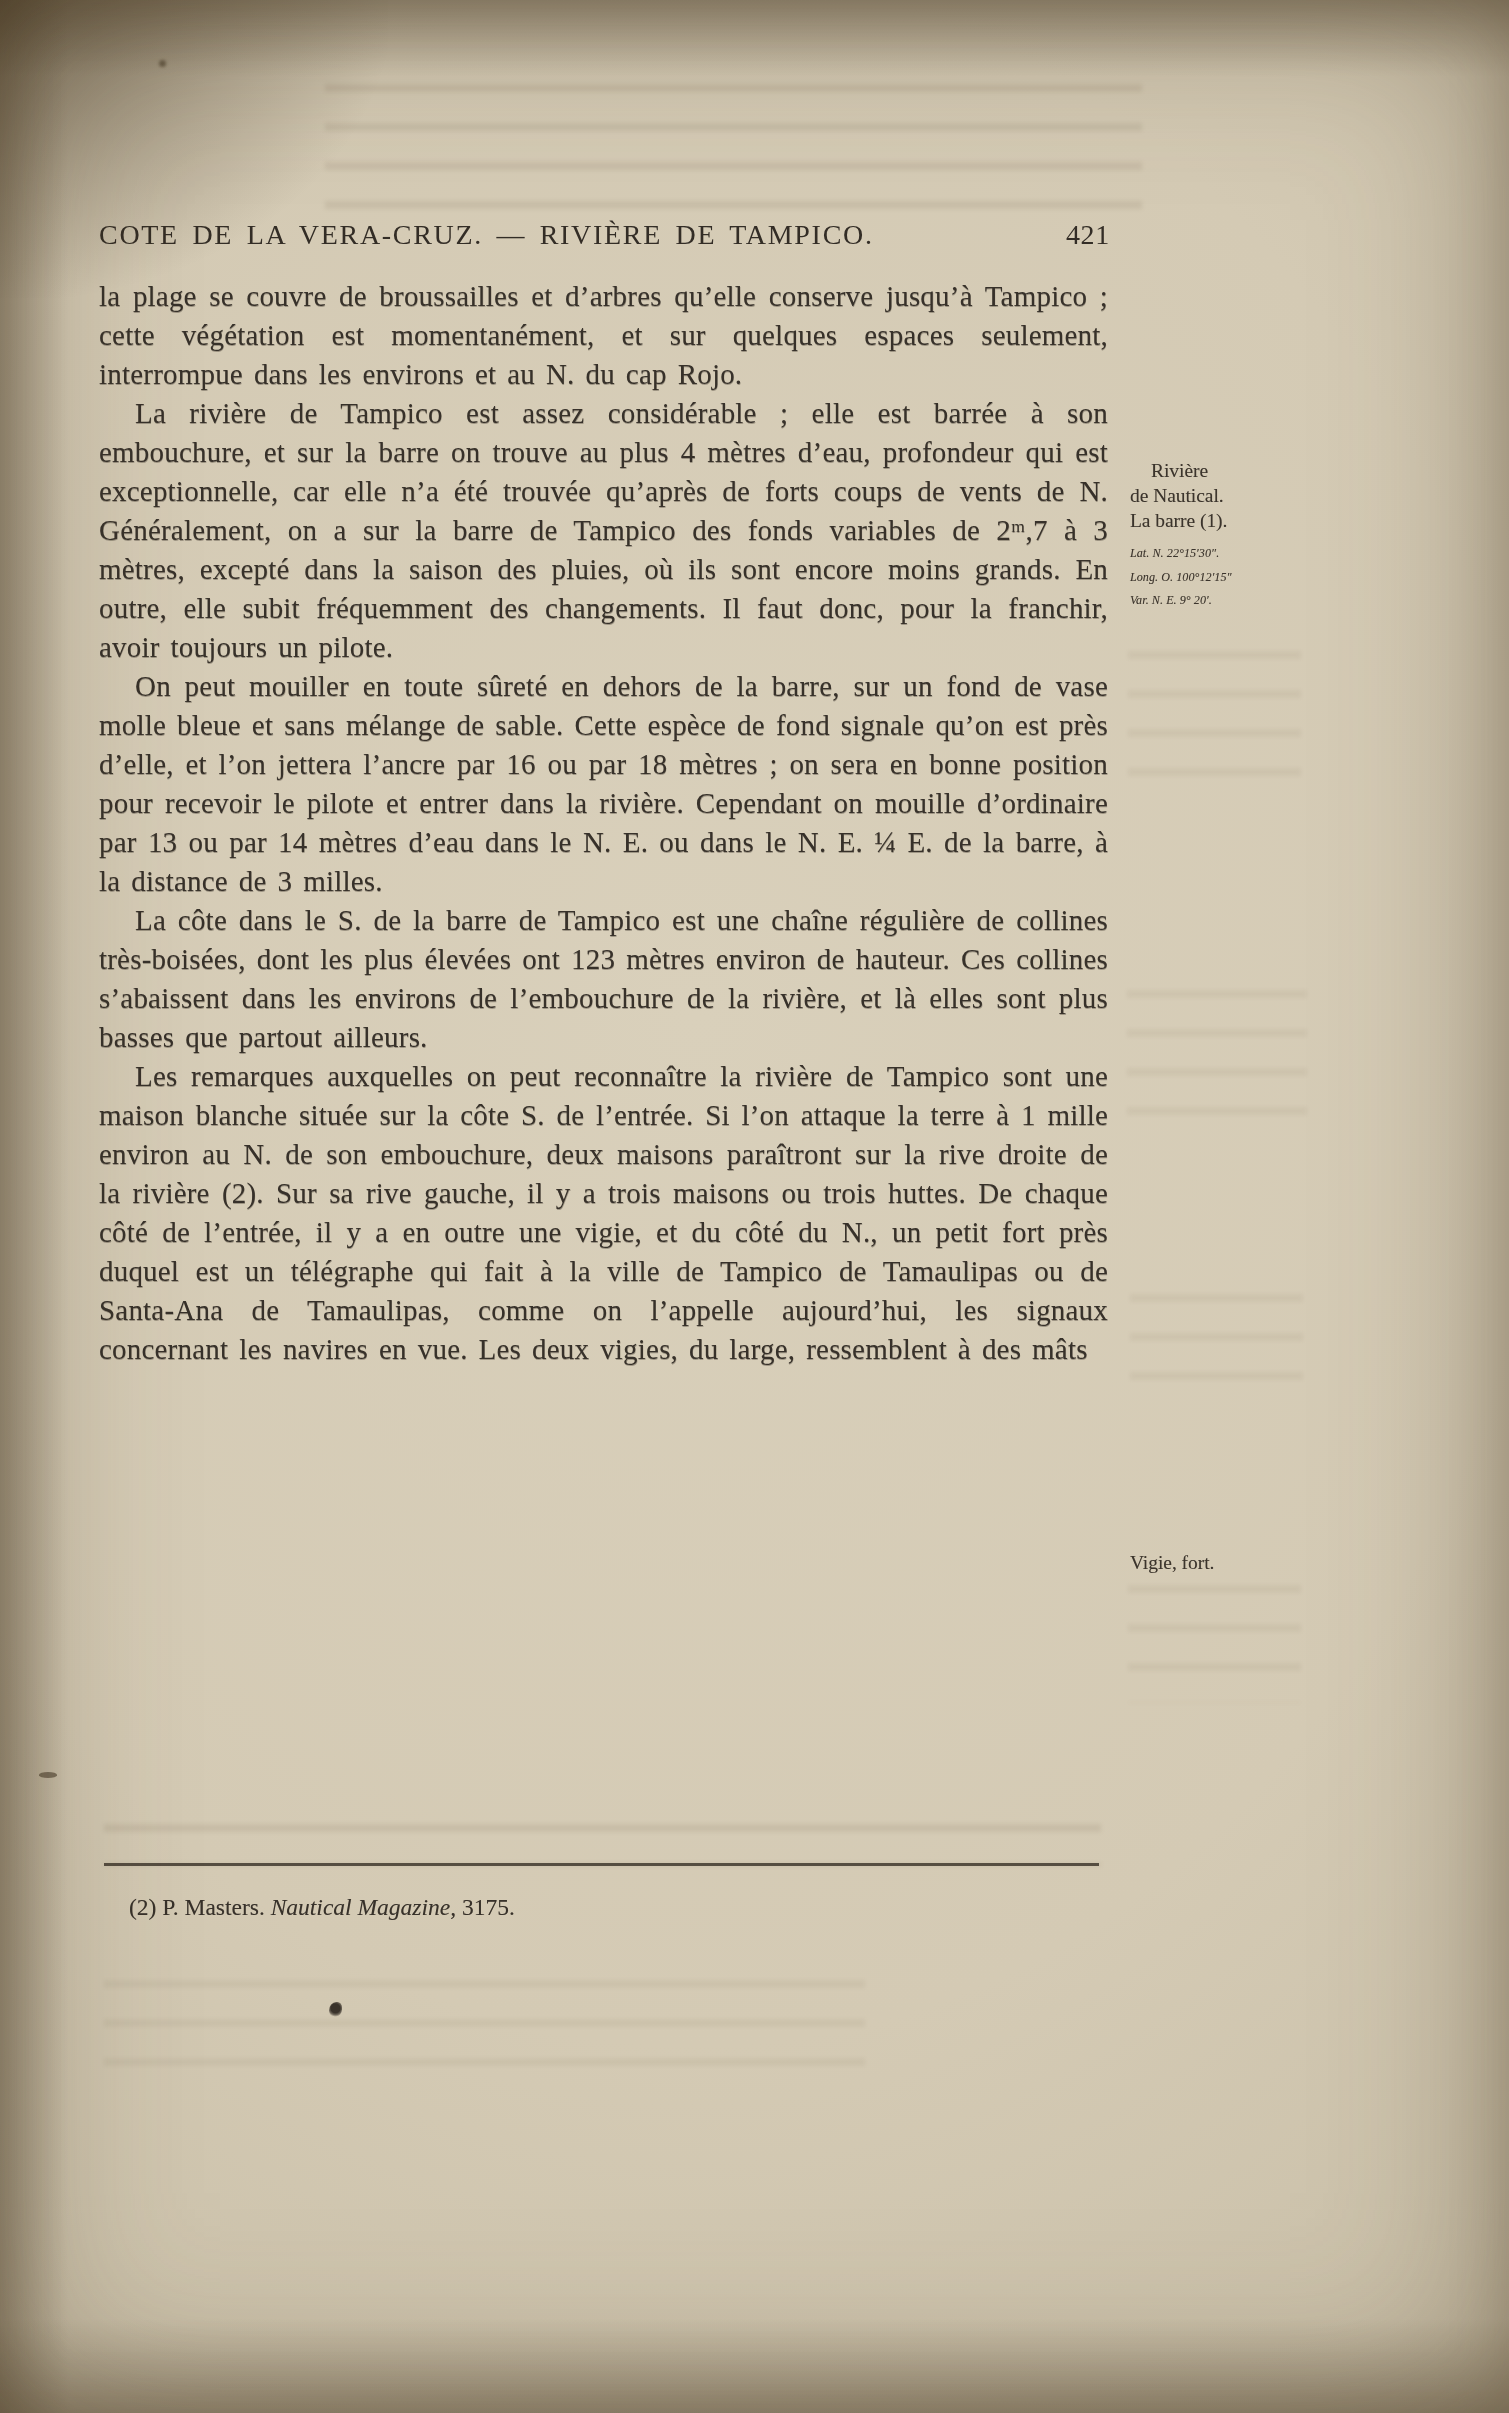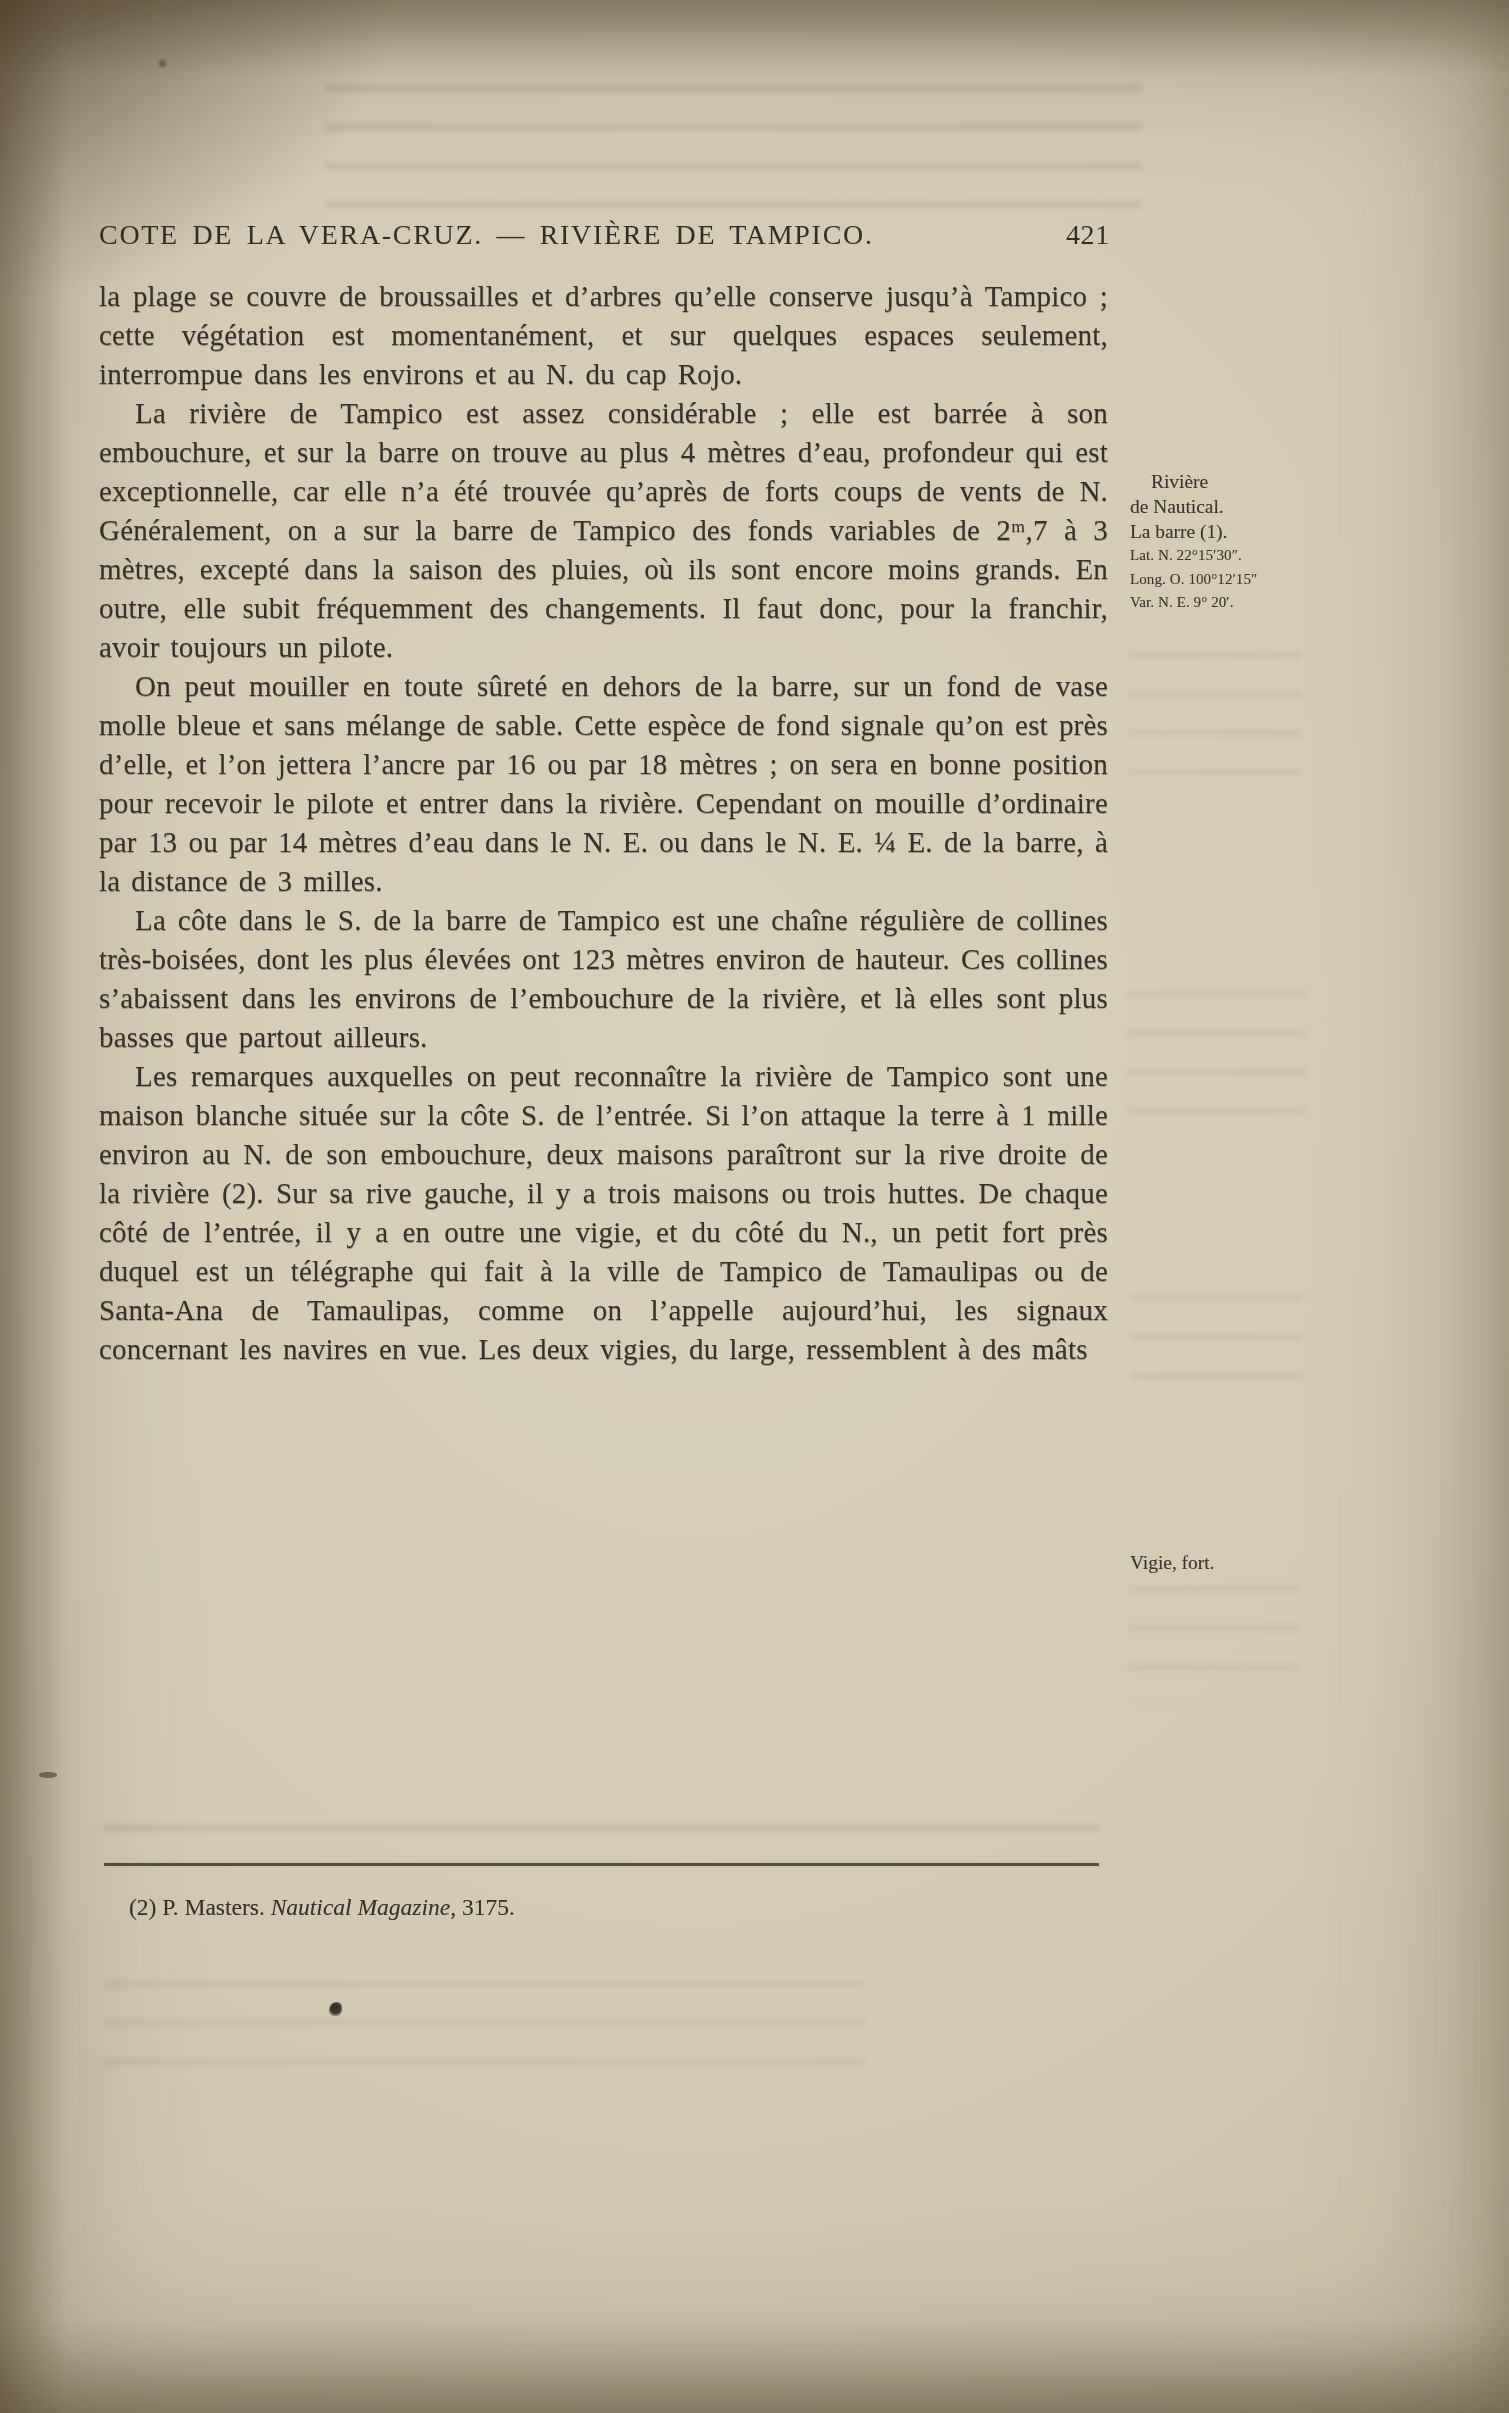--- a/index.html
+++ b/index.html
@@ -81,23 +81,23 @@
     text-shadow:0.3px 0.5px 0.6px rgba(52,44,34,0.35);
   }
   .para { text-indent:36px; margin:0; }
   .para.no-indent { text-indent:0; }
 
   .margin-note {
     position:absolute; left:1130px; width:215px; z-index:3;
     font-size:19.4px; line-height:25px; color:#3b342c;
     text-shadow:0.2px 0.3px 0.4px rgba(52,44,34,0.3);
   }
-  .note-riviere { top:469px; }
+  .note-riviere { top:458px; }
   .mn-line.first { text-indent:21px; }
-  .mn-small { margin-top:0; font-size:15px; line-height:23.5px; letter-spacing:0.1px; }
+  .mn-small { margin-top:9px; font-size:12px; line-height:23.5px; letter-spacing:0.1px;font-style:italic; }
   .note-vigie { top:1550px; }
 
   .footnote-rule {
     position:absolute; left:104px; top:1863px; width:995px; height:2.8px;
     background:#3f382e; border:none; opacity:.85; z-index:3;
   }
   .footnotes {
     position:absolute; left:129px; top:1888px; width:983px; z-index:3;
     font-size:23.5px; line-height:38px;
     text-shadow:0.2px 0.3px 0.4px rgba(52,44,34,0.3);

